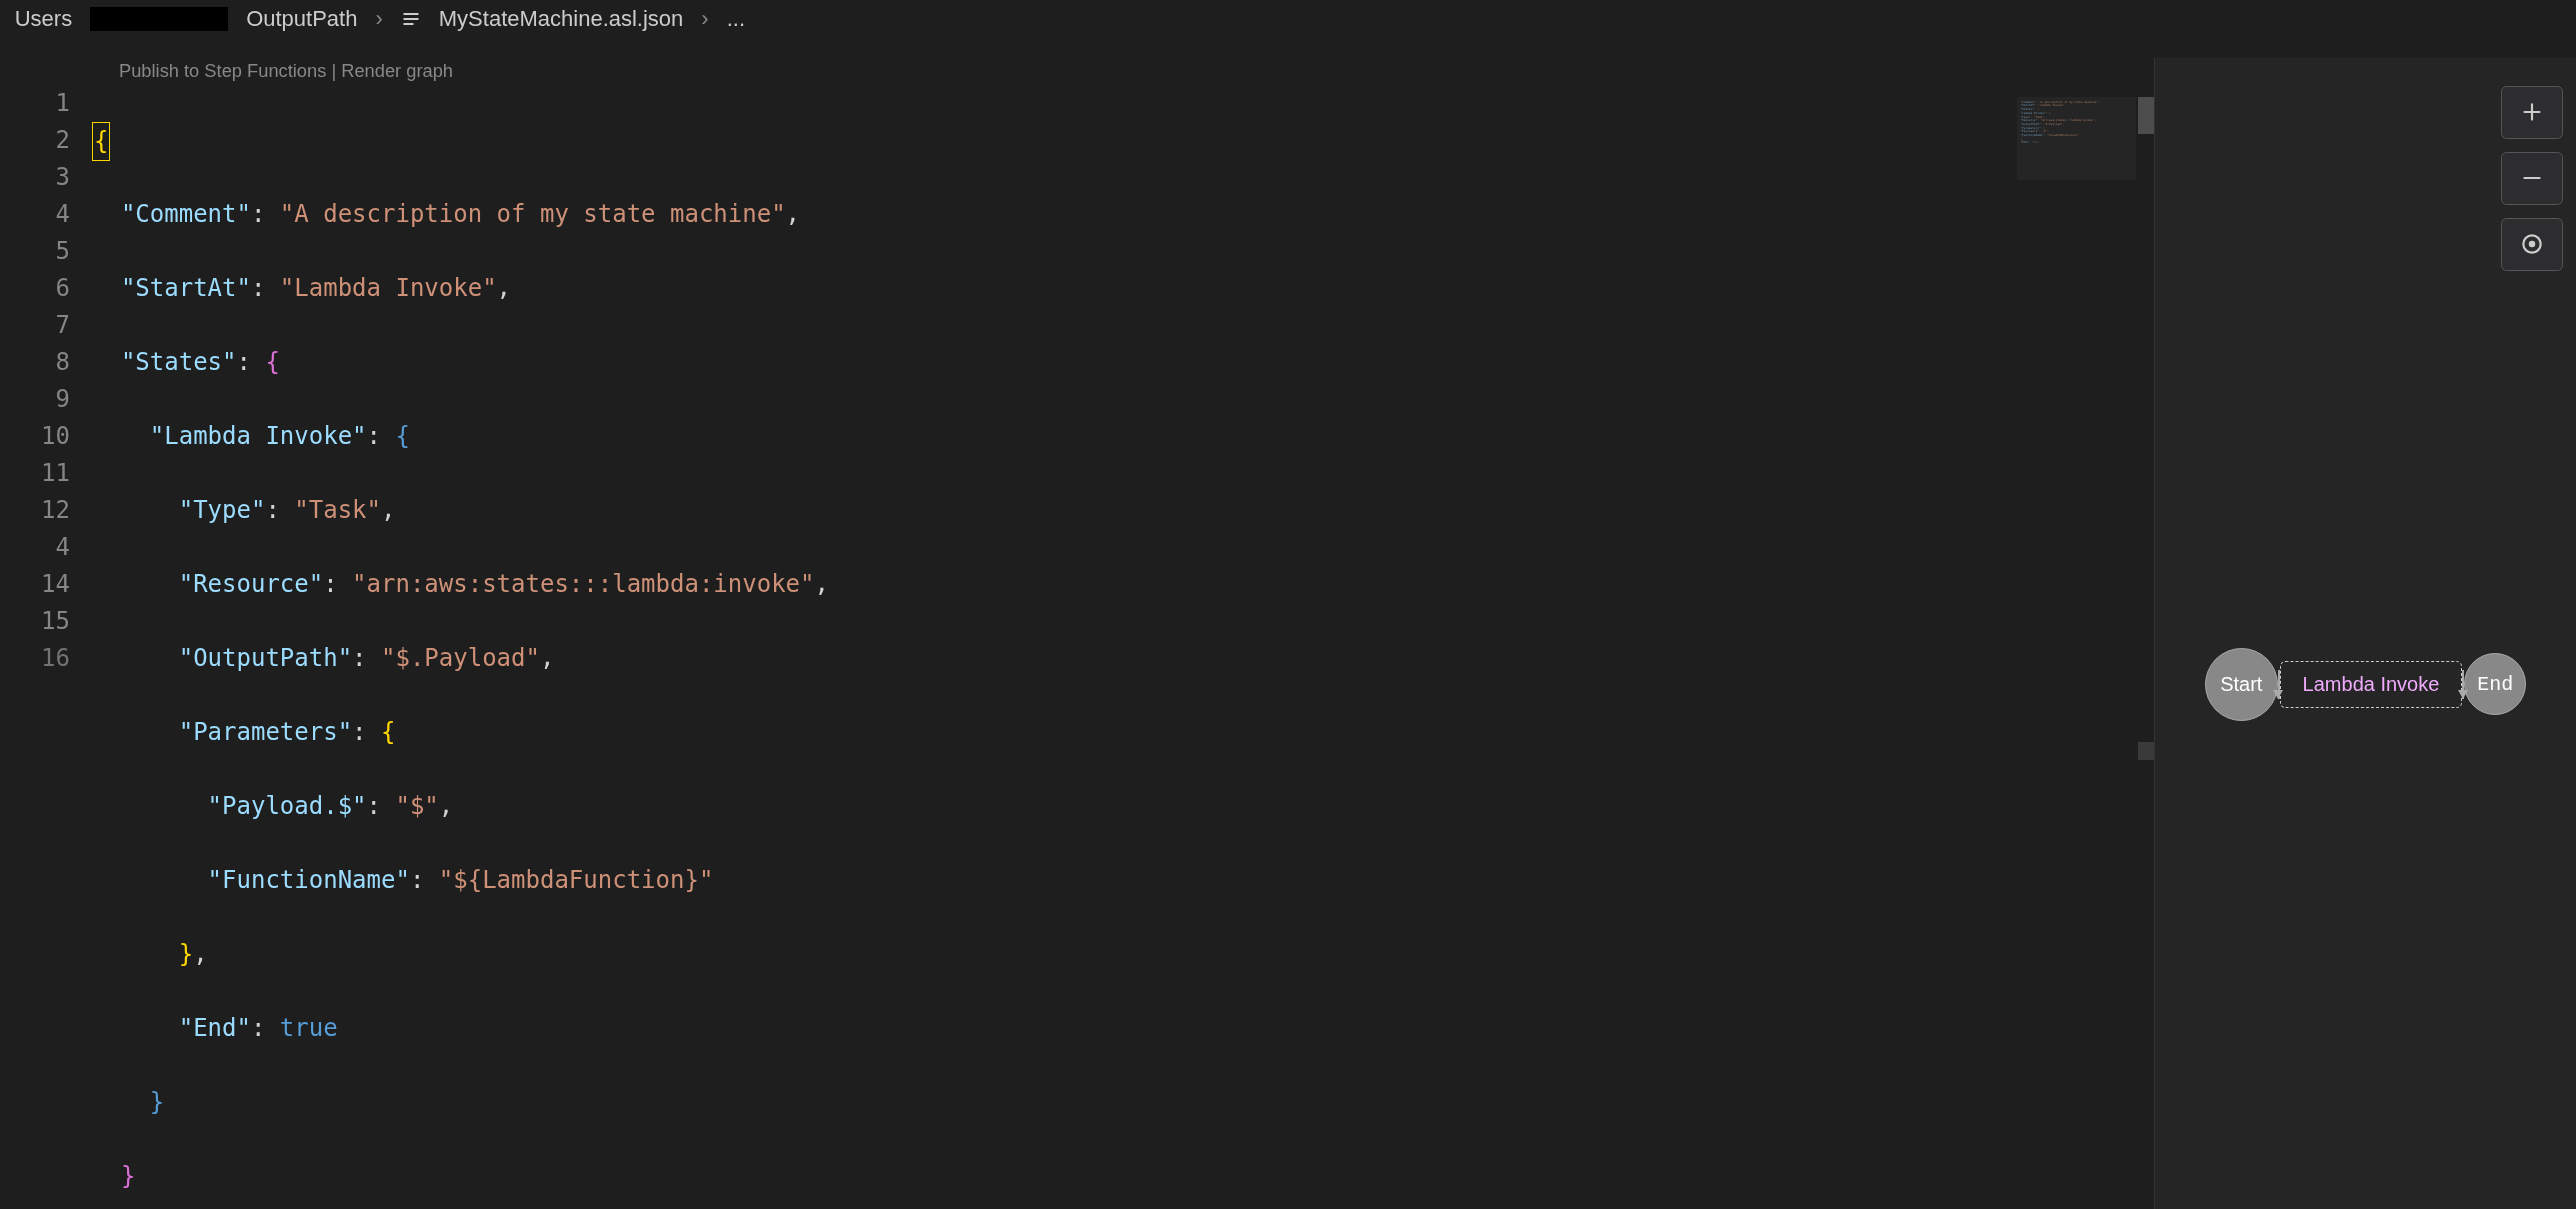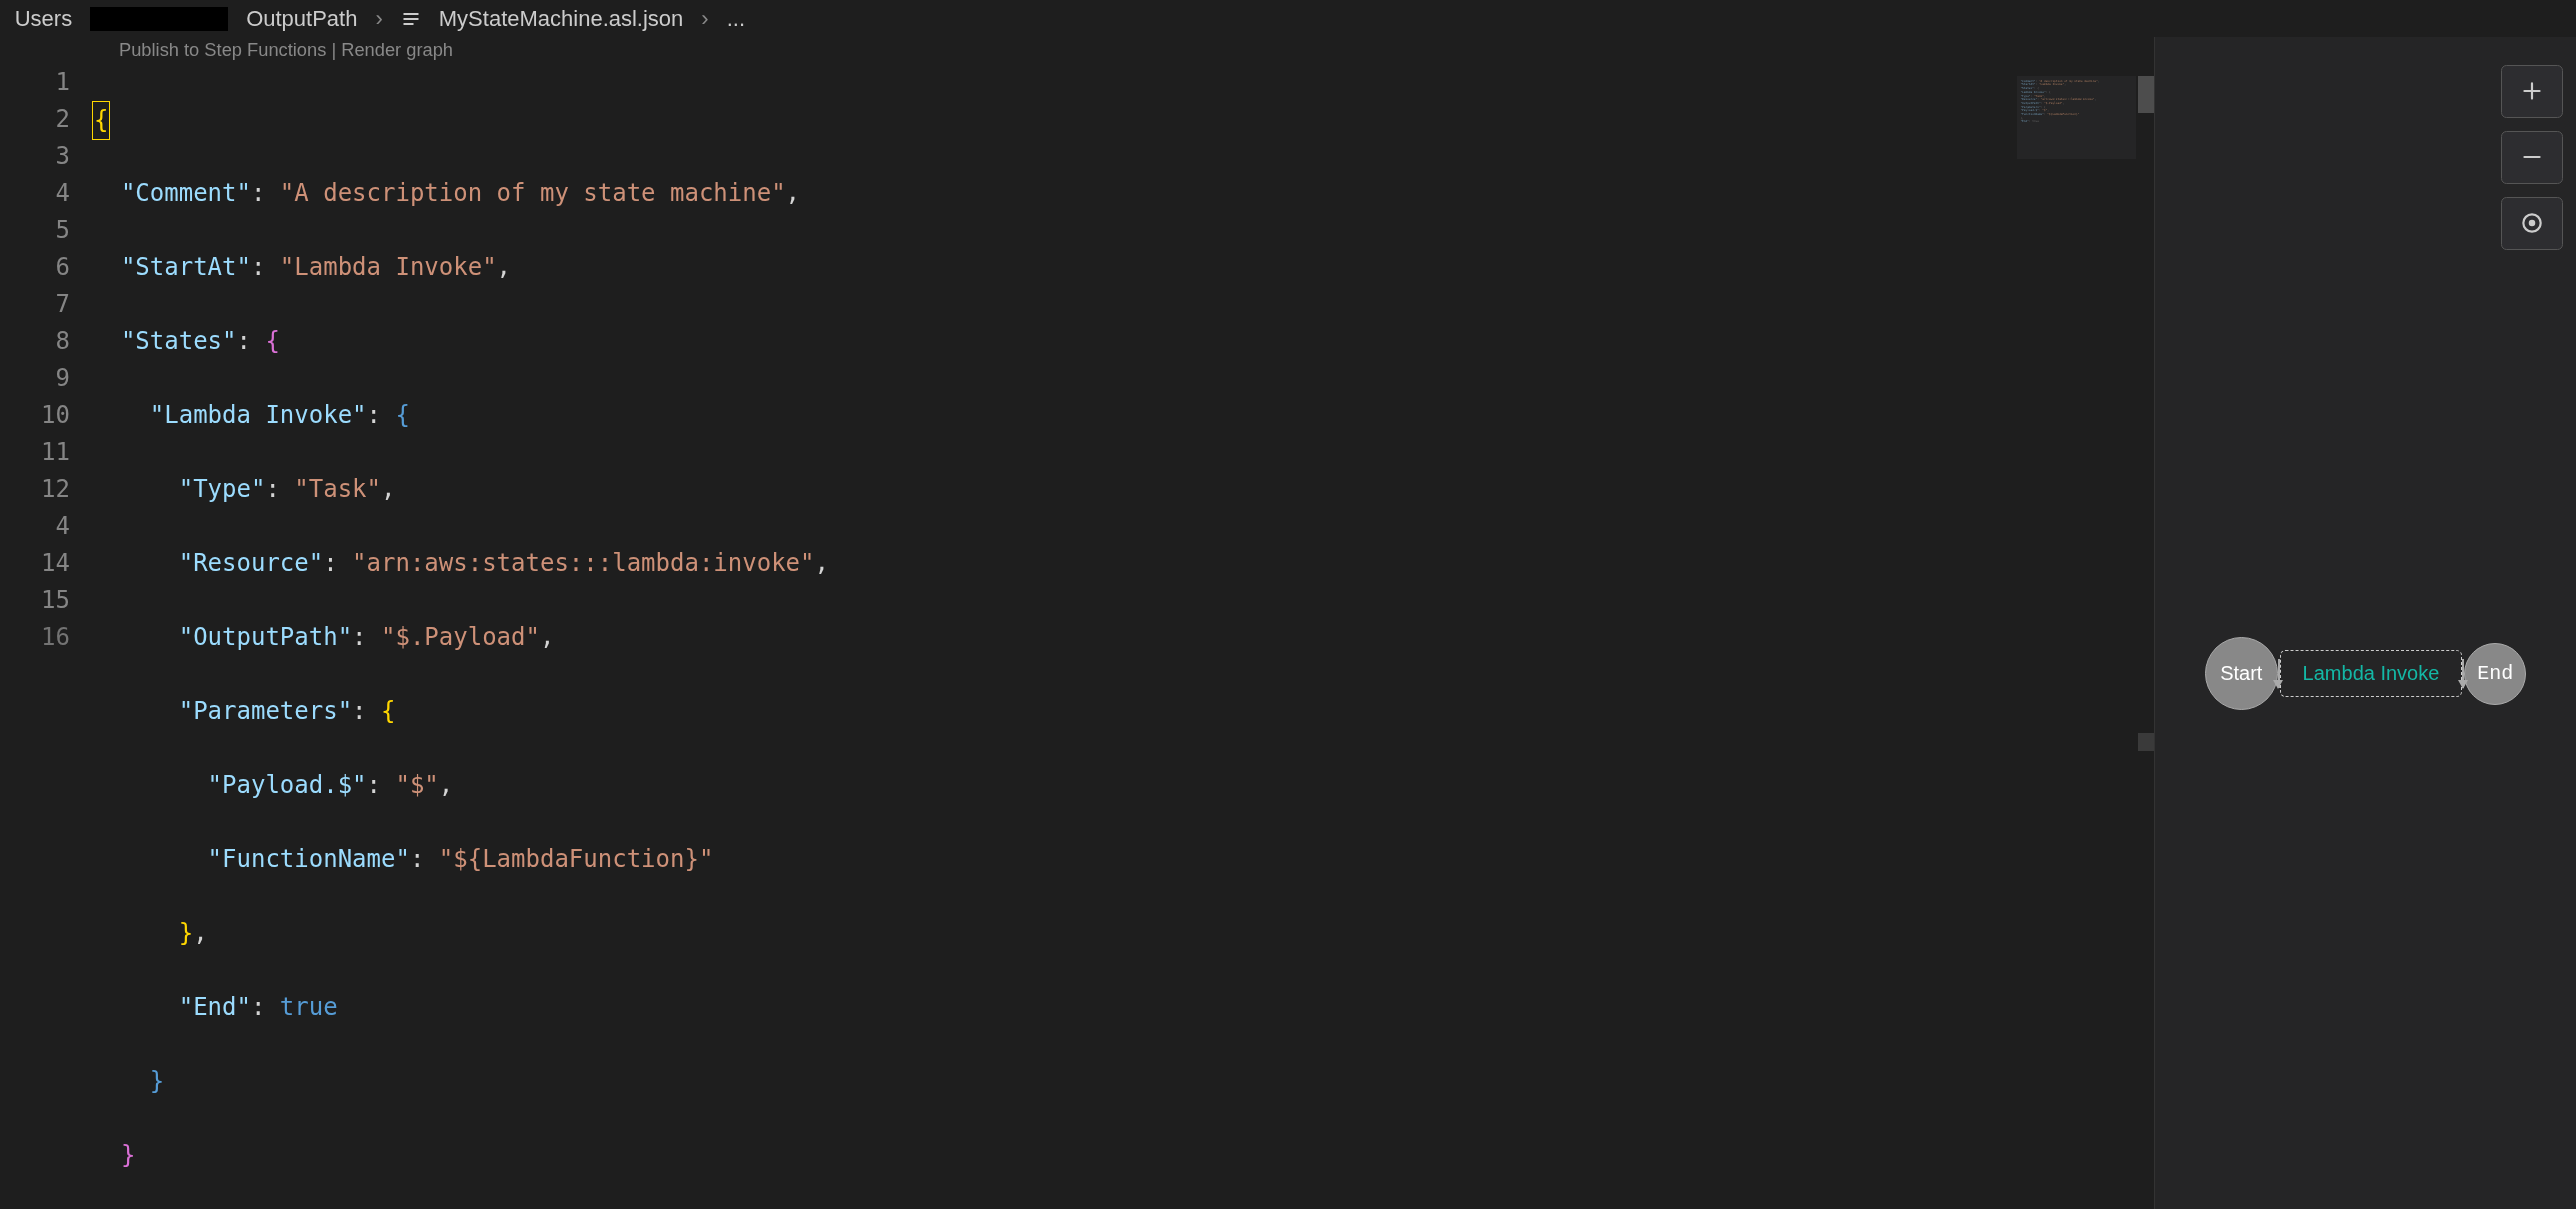--- a/index.html
+++ b/index.html
@@ -32,20 +32,21 @@
     }
     .breadcrumb-icon {
       display: inline-flex;
       align-items: center;
     }
     
     .main-container {
       display: flex;
       flex: 1;
       overflow: hidden;
+      margin-top: 21px;
     }
     
     .editor-pane {
       flex: 1;
       display: flex;
       flex-direction: column;
       position: relative;
       overflow: hidden;
     }
     
@@ -199,21 +200,21 @@
       align-items: center;
       justify-content: center;
       font-family: Liberation Mono, monospace;
       font-size: 20px;
       border: 0.9px solid #aaa;
     }
     .graph-node-rect {
       padding: 11px 22px;
       border: 1.8px dashed #ccc;
       border-radius: 5.5px;
-      color: #14b8a6;
+      color: #f0abfc;
       font-family: -apple-system, BlinkMacSystemFont, 'Segoe UI', sans-serif;
       font-size: 20px;
       background: transparent;
     }
     .graph-arrow {
       width: 1.8px;
       height: 29px;
       background: #aaa;
       position: relative;
     }

